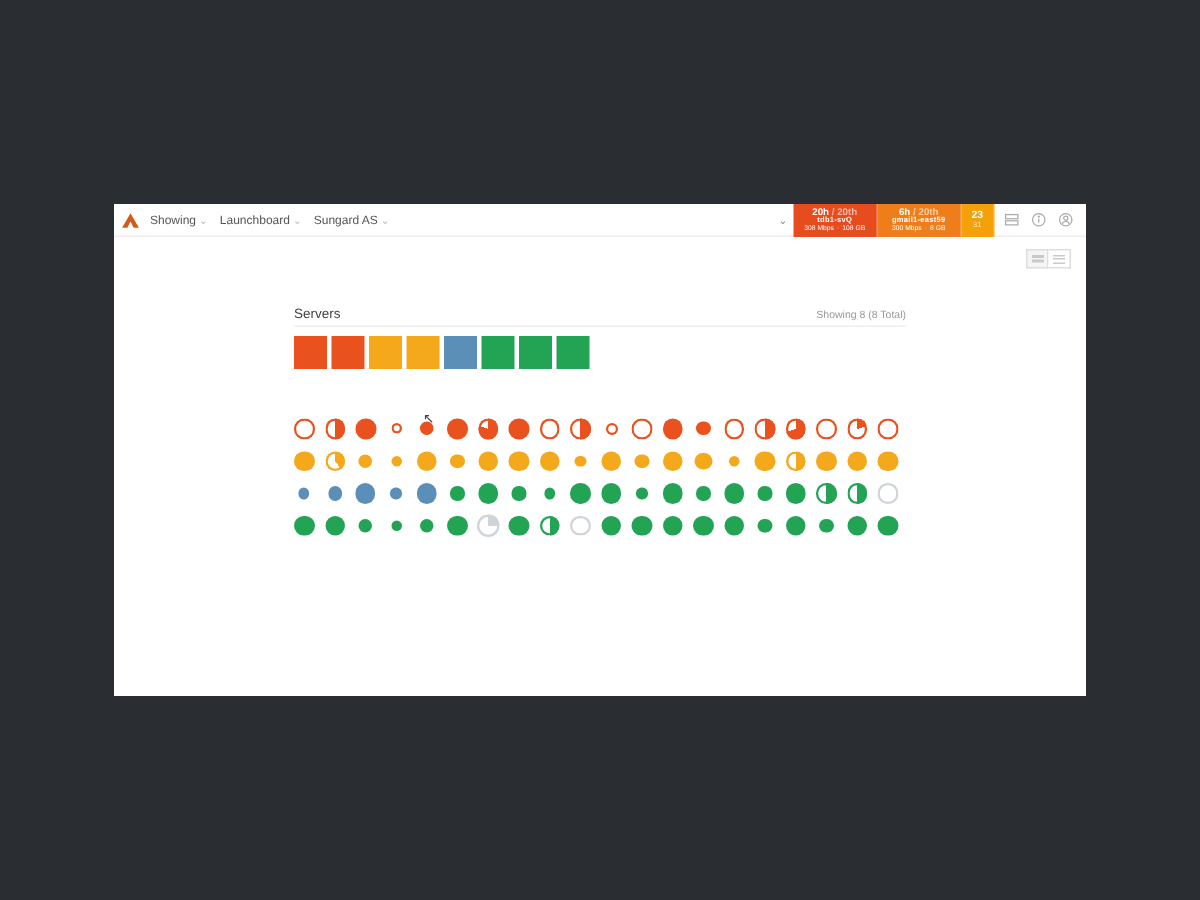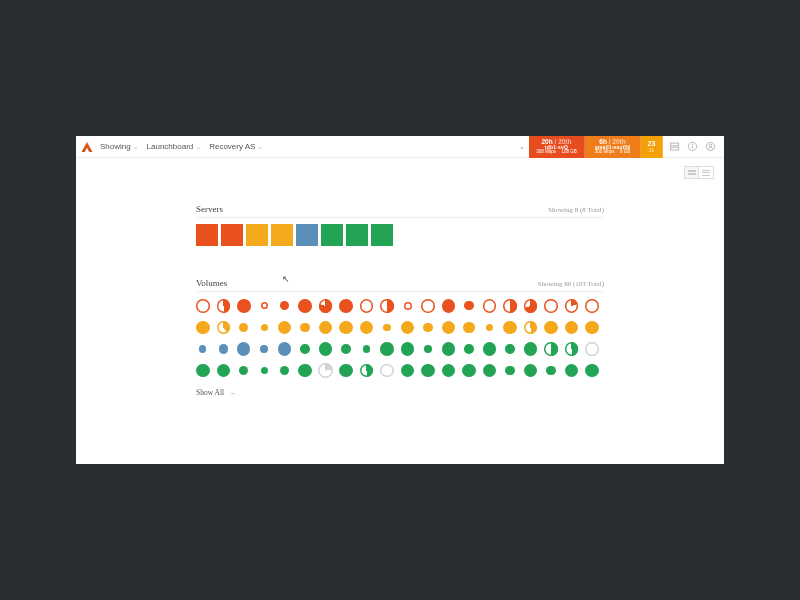--- a/index.html
+++ b/index.html
@@ -73,21 +73,21 @@
     width:15px; height:13px; border:1px solid #ddd;
     display:flex; flex-direction:column; align-items:center; justify-content:center;
     gap:1.5px; cursor:pointer; background:#fff;
   }
   .vt + .vt { border-left:none; }
   .vt .bar { width:8px; height:2px; background:#c9c9c9; }
   .vt.list .bar { height:1px; }
   .vt.active { background:#f5f5f5; }
 
   
-  .content { padding: 46px 120px 0 120px; font-family: Liberation Serif, serif; }
+  .content { padding: 46px 120px 0 120px; }
   .section-head {
     display:flex; align-items:baseline; justify-content:space-between;
     border-bottom:1px solid #eee; padding-bottom:3px; margin-bottom:6px;
   }
   .section-head h3 { font-size:9px; font-weight:500; color:#444; }
   .section-head .meta { font-size:7px; color:#999; }
 
   .servers-row { display:flex; gap:3px; margin-bottom:32px; }
   .sq { width:22px; height:22px; cursor:pointer; }
   .vol-grid { display:flex; flex-wrap:wrap; gap:6px 7px; width:408px; }
@@ -112,21 +112,21 @@
     </div>
     <div class="crumb">
       <span>Showing</span>
       <span class="chev">⌄</span>
     </div>
     <div class="crumb">
       <span>Launchboard</span>
       <span class="chev">⌄</span>
     </div>
     <div class="crumb">
-      <span>Recovery AS</span>
+      <span>Sungard AS</span>
       <span class="chev">⌄</span>
     </div>
     <div class="spacer"></div>
     <div class="drop-caret">⌄</div>
 
     <div class="metric-card orange1">
       <div class="row1">
         <span>20h</span>
         <span class="dim"> / </span>
         <span class="dim">20th</span>
@@ -202,24 +202,20 @@
         <div class="sq" style="background: rgb(233, 82, 30);"></div>
         <div class="sq" style="background: rgb(233, 82, 30);"></div>
         <div class="sq" style="background: rgb(244, 168, 28);"></div>
         <div class="sq" style="background: rgb(244, 168, 28);"></div>
         <div class="sq" style="background: rgb(91, 143, 184);"></div>
         <div class="sq" style="background: rgb(35, 164, 85);"></div>
         <div class="sq" style="background: rgb(35, 164, 85);"></div>
         <div class="sq" style="background: rgb(35, 164, 85);"></div>
       </div>
 
-    <div class="section-head">
-      <h3>Volumes</h3>
-      <span class="meta">Showing 80 (103 Total)</span>
-    </div>
     <div class="vol-grid" id="vol-grid">
         <div class="vol" style="width: 13.5px; height: 13.5px; margin: 1.0125px 0px; background: rgb(255, 255, 255); box-shadow: rgb(233, 82, 30) 0px 0px 0px 1.5px inset;"></div>
         <div class="vol" style="width: 13.5px; height: 13.5px; margin: 1.0125px 0px; background: conic-gradient(rgb(233, 82, 30) 0deg, rgb(233, 82, 30) 180deg, rgb(255, 255, 255) 180deg, rgb(255, 255, 255) 360deg); box-shadow: rgb(233, 82, 30) 0px 0px 0px 1.5px inset;"></div>
         <div class="vol" style="width: 13.5px; height: 13.5px; margin: 1.0125px 0px; background: rgb(233, 82, 30);"></div>
         <div class="vol" style="width: 7.425px; height: 7.425px; margin: 4.05px 3.0375px; background: rgb(255, 255, 255); box-shadow: rgb(233, 82, 30) 0px 0px 0px 1.5px inset;"></div>
         <div class="vol" style="width: 9.45px; height: 9.45px; margin: 3.0375px 2.025px; background: rgb(233, 82, 30);"></div>
         <div class="vol" style="width: 13.5px; height: 13.5px; margin: 1.0125px 0px; background: rgb(233, 82, 30);"></div>
         <div class="vol" style="width: 13.5px; height: 13.5px; margin: 1.0125px 0px; background: conic-gradient(rgb(233, 82, 30) 0deg, rgb(233, 82, 30) 288deg, rgb(255, 255, 255) 288deg, rgb(255, 255, 255) 360deg); box-shadow: rgb(233, 82, 30) 0px 0px 0px 1.5px inset;"></div>
         <div class="vol" style="width: 13.5px; height: 13.5px; margin: 1.0125px 0px; background: rgb(233, 82, 30);"></div>
         <div class="vol" style="width: 13.5px; height: 13.5px; margin: 1.0125px 0px; background: rgb(255, 255, 255); box-shadow: rgb(233, 82, 30) 0px 0px 0px 1.5px inset;"></div>
@@ -289,20 +285,16 @@
         <div class="vol" style="width: 13.5px; height: 13.5px; margin: 1.0125px 0px; background: rgb(35, 164, 85);"></div>
         <div class="vol" style="width: 13.5px; height: 13.5px; margin: 1.0125px 0px; background: rgb(35, 164, 85);"></div>
         <div class="vol" style="width: 13.5px; height: 13.5px; margin: 1.0125px 0px; background: rgb(35, 164, 85);"></div>
         <div class="vol" style="width: 9.45px; height: 9.45px; margin: 3.0375px 2.025px; background: rgb(35, 164, 85);"></div>
         <div class="vol" style="width: 13.5px; height: 13.5px; margin: 1.0125px 0px; background: rgb(35, 164, 85);"></div>
         <div class="vol" style="width: 9.45px; height: 9.45px; margin: 3.0375px 2.025px; background: rgb(35, 164, 85);"></div>
         <div class="vol" style="width: 13.5px; height: 13.5px; margin: 1.0125px 0px; background: rgb(35, 164, 85);"></div>
         <div class="vol" style="width: 13.5px; height: 13.5px; margin: 1.0125px 0px; background: rgb(35, 164, 85);"></div>
       </div>
 
-    <div class="show-all">
-      <span>Show All</span>
-      <span class="arrow">→</span>
-    </div>
   </div>
 
   <div class="cursor-mark">↖</div>
 </div>
 
 </body></html>

